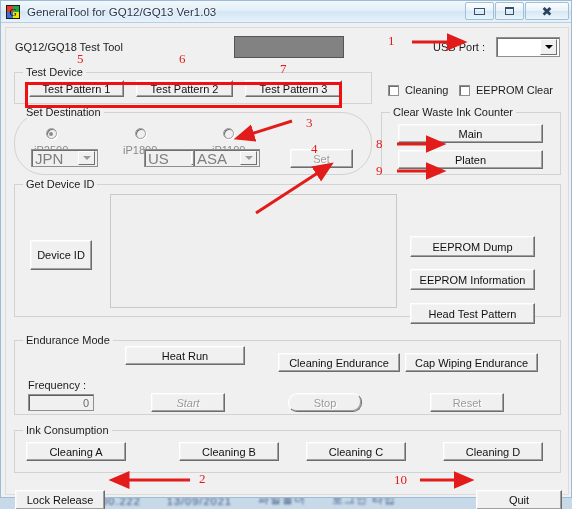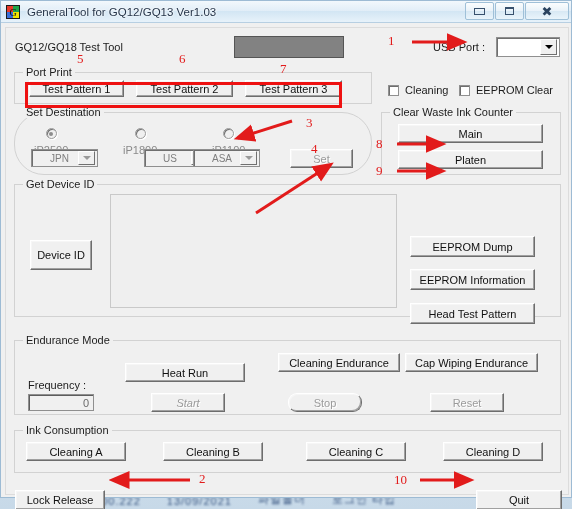--- a/index.html
+++ b/index.html
@@ -106,21 +106,21 @@
   .edit.disabled{background:#f0f0f0;color:#6b6b6b;}
 
   
   .combo{
     position:absolute;box-sizing:border-box;
     background:#ffffff;border:1px solid #8f8f8f;
     box-shadow:inset 1px 1px 0 #6f6f6f;
     display:flex;align-items:center;
   }
   .combo.disabled{background:#f0f0f0;}
-  .combo .ctext{font-size:10px;padding-left:18px;color:#111;flex:1;white-space:nowrap;}
+  .combo .ctext{font-size:15px;padding-left:3px;color:#111;flex:1;white-space:nowrap;}
   .combo.disabled .ctext{color:#7e7e7e;}
   .combo .carrow{
     width:15px;height:calc(100% - 4px);margin:2px 2px 2px 0;
     background:#f0f0f0;
     border-top:1px solid #fff;border-left:1px solid #fff;
     border-right:1px solid #707070;border-bottom:1px solid #707070;
     display:flex;align-items:center;justify-content:center;
   }
   .tri{width:0;height:0;border-left:4px solid transparent;border-right:4px solid transparent;border-top:4px solid #000;}
   .combo.disabled .tri{border-top-color:#9a9a9a;}
@@ -220,21 +220,21 @@
     <div class="lbl" style="position:absolute;left:427px;top:13px;">USB Port :</div>
 
     <div class="combo" style="left:490px;top:9px;width:64px;height:20px;">
       <span class="ctext"></span>
       <span class="carrow">
           <span class="tri"></span>
         </span>
     </div>
 
     <div class="group" style="left:8px;top:44px;width:358px;height:32px;">
-      <div class="gtitle">Port Print</div>
+      <div class="gtitle">Test Device</div>
     </div>
     <div class="btn" style="left:23px;top:52px;width:95px;height:17px;">Test Pattern 1</div>
     <div class="btn" style="left:130px;top:52px;width:97px;height:17px;">Test Pattern 2</div>
     <div class="btn" style="left:239px;top:52px;width:97px;height:17px;">Test Pattern 3</div>
 
     <div class="check" style="left:382px;top:56px;">
       <span class="cbox"></span>
       <span class="lbl">Cleaning</span>
     </div>
     <div class="check" style="left:453px;top:56px;">
@@ -293,36 +293,36 @@
     </div>
     <div class="btn" style="left:24px;top:212px;width:62px;height:30px;">Device ID</div>
     <div id="devpanel" style="left:104px;top:166px;width:287px;height:114px;"></div>
     <div class="btn" style="left:404px;top:208px;width:125px;height:21px;">EEPROM Dump</div>
     <div class="btn" style="left:404px;top:241px;width:125px;height:21px;">EEPROM Information</div>
     <div class="btn" style="left:404px;top:275px;width:125px;height:21px;">Head Test Pattern</div>
 
     <div class="group" style="left:8px;top:312px;width:547px;height:75px;">
       <div class="gtitle">Endurance Mode</div>
     </div>
-    <div class="btn" style="left:119px;top:335px;width:120px;height:19px;">Heat Run</div>
+    <div class="btn" style="left:119px;top:318px;width:120px;height:19px;">Heat Run</div>
     <div class="btn" style="left:272px;top:325px;width:122px;height:19px;">Cleaning Endurance</div>
     <div class="btn" style="left:399px;top:325px;width:133px;height:19px;">Cap Wiping Endurance</div>
 
     <div class="lbl" style="position:absolute;left:22px;top:351px;">Frequency :</div>
     <div class="edit disabled" style="left:22px;top:366px;width:66px;height:17px;line-height:17px;text-align:right;padding-right:4px;box-sizing:border-box;">0</div>
 
     <div class="btn disabled" style="left:145px;top:365px;width:74px;height:19px;font-style:italic;">Start</div>
     <div class="btn disabled" style="left:282px;top:365px;width:74px;height:19px;border-radius:9px;">Stop</div>
     <div class="btn disabled" style="left:424px;top:365px;width:74px;height:19px;">Reset</div>
 
     <div class="group" style="left:8px;top:402px;width:547px;height:43px;">
       <div class="gtitle">Ink Consumption</div>
     </div>
     <div class="btn" style="left:20px;top:414px;width:100px;height:19px;">Cleaning A</div>
-    <div class="btn" style="left:157px;top:414px;width:100px;height:19px;">Cleaning B</div>
+    <div class="btn" style="left:173px;top:414px;width:100px;height:19px;">Cleaning B</div>
     <div class="btn" style="left:300px;top:414px;width:100px;height:19px;">Cleaning C</div>
     <div class="btn" style="left:437px;top:414px;width:100px;height:19px;">Cleaning D</div>
 
     <div class="btn" style="left:9px;top:462px;width:90px;height:20px;">Lock Release</div>
     <div class="btn" style="left:470px;top:462px;width:86px;height:20px;">Quit</div>
 
   </div>
 </div>
 
 <div id="anno">

